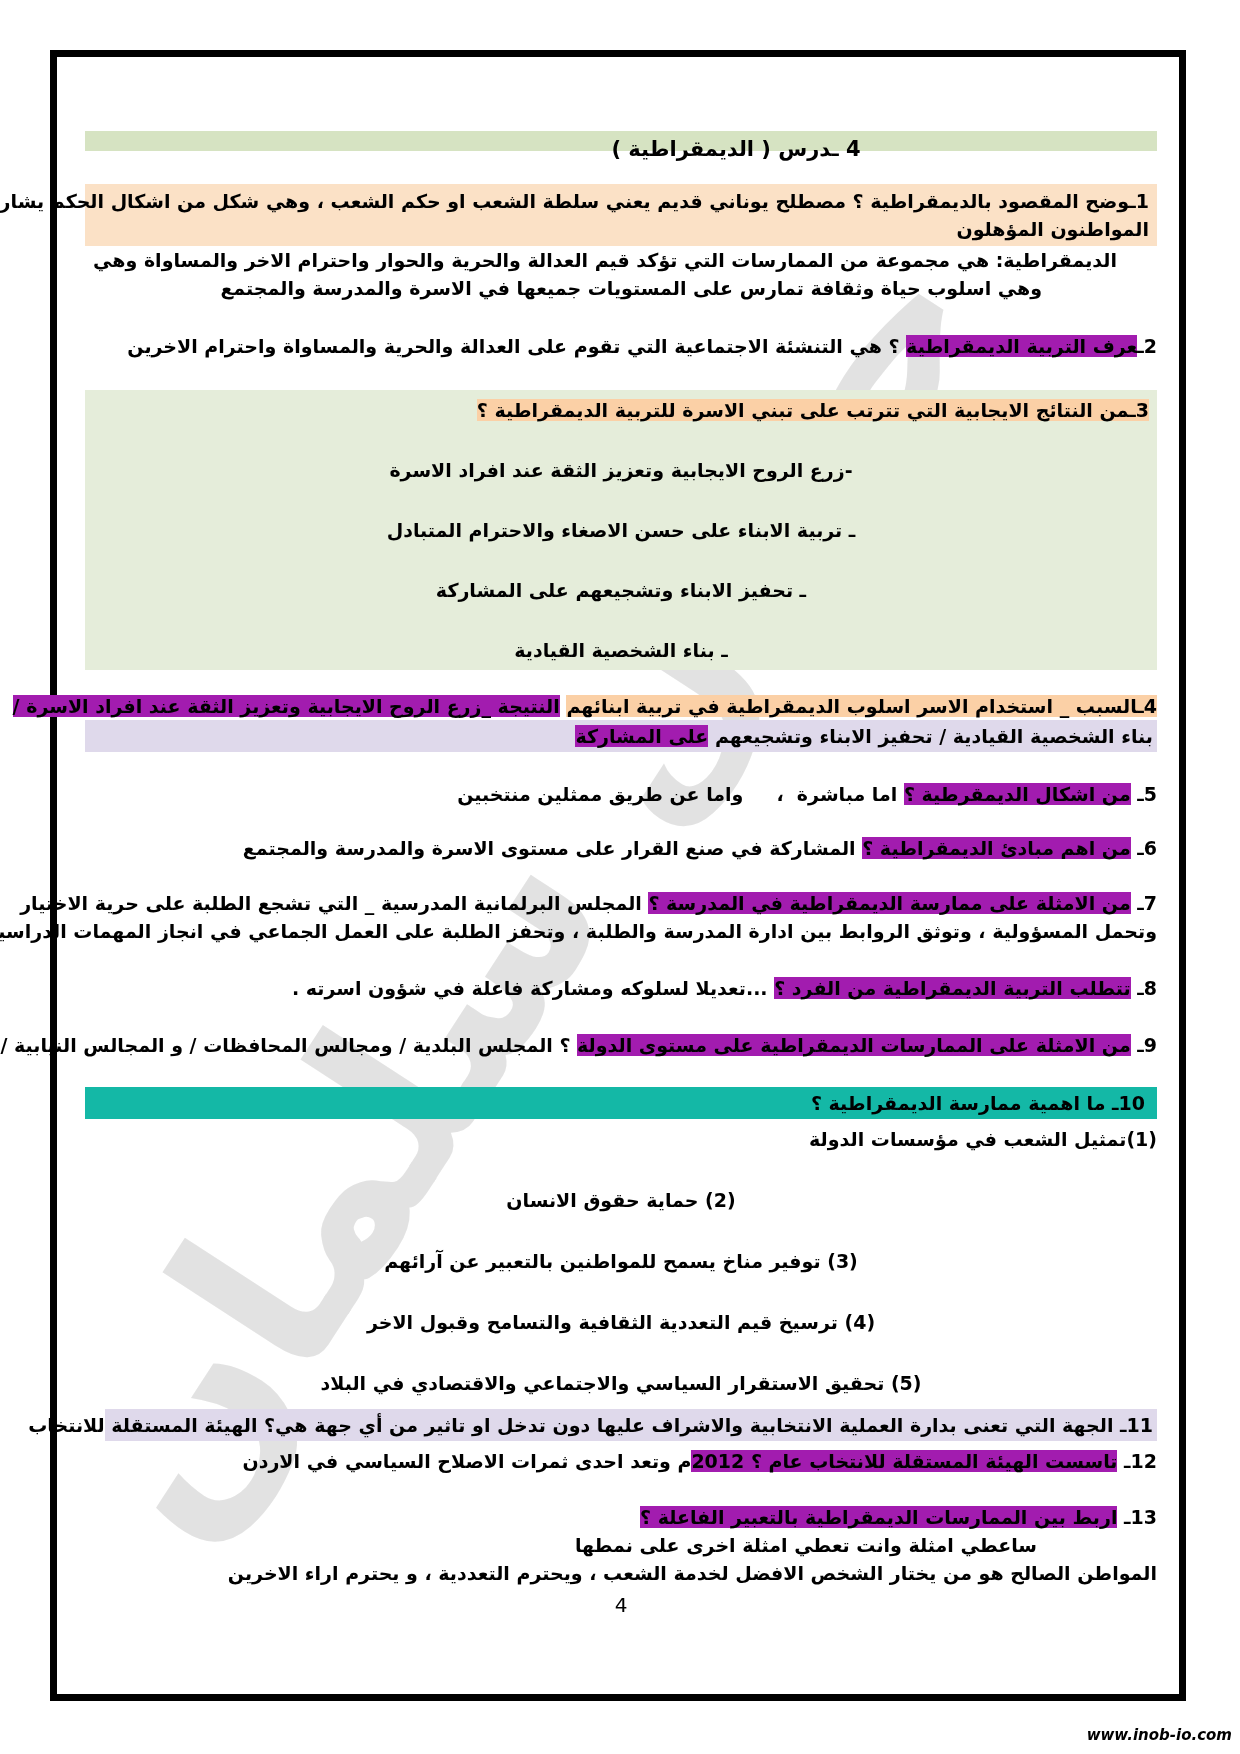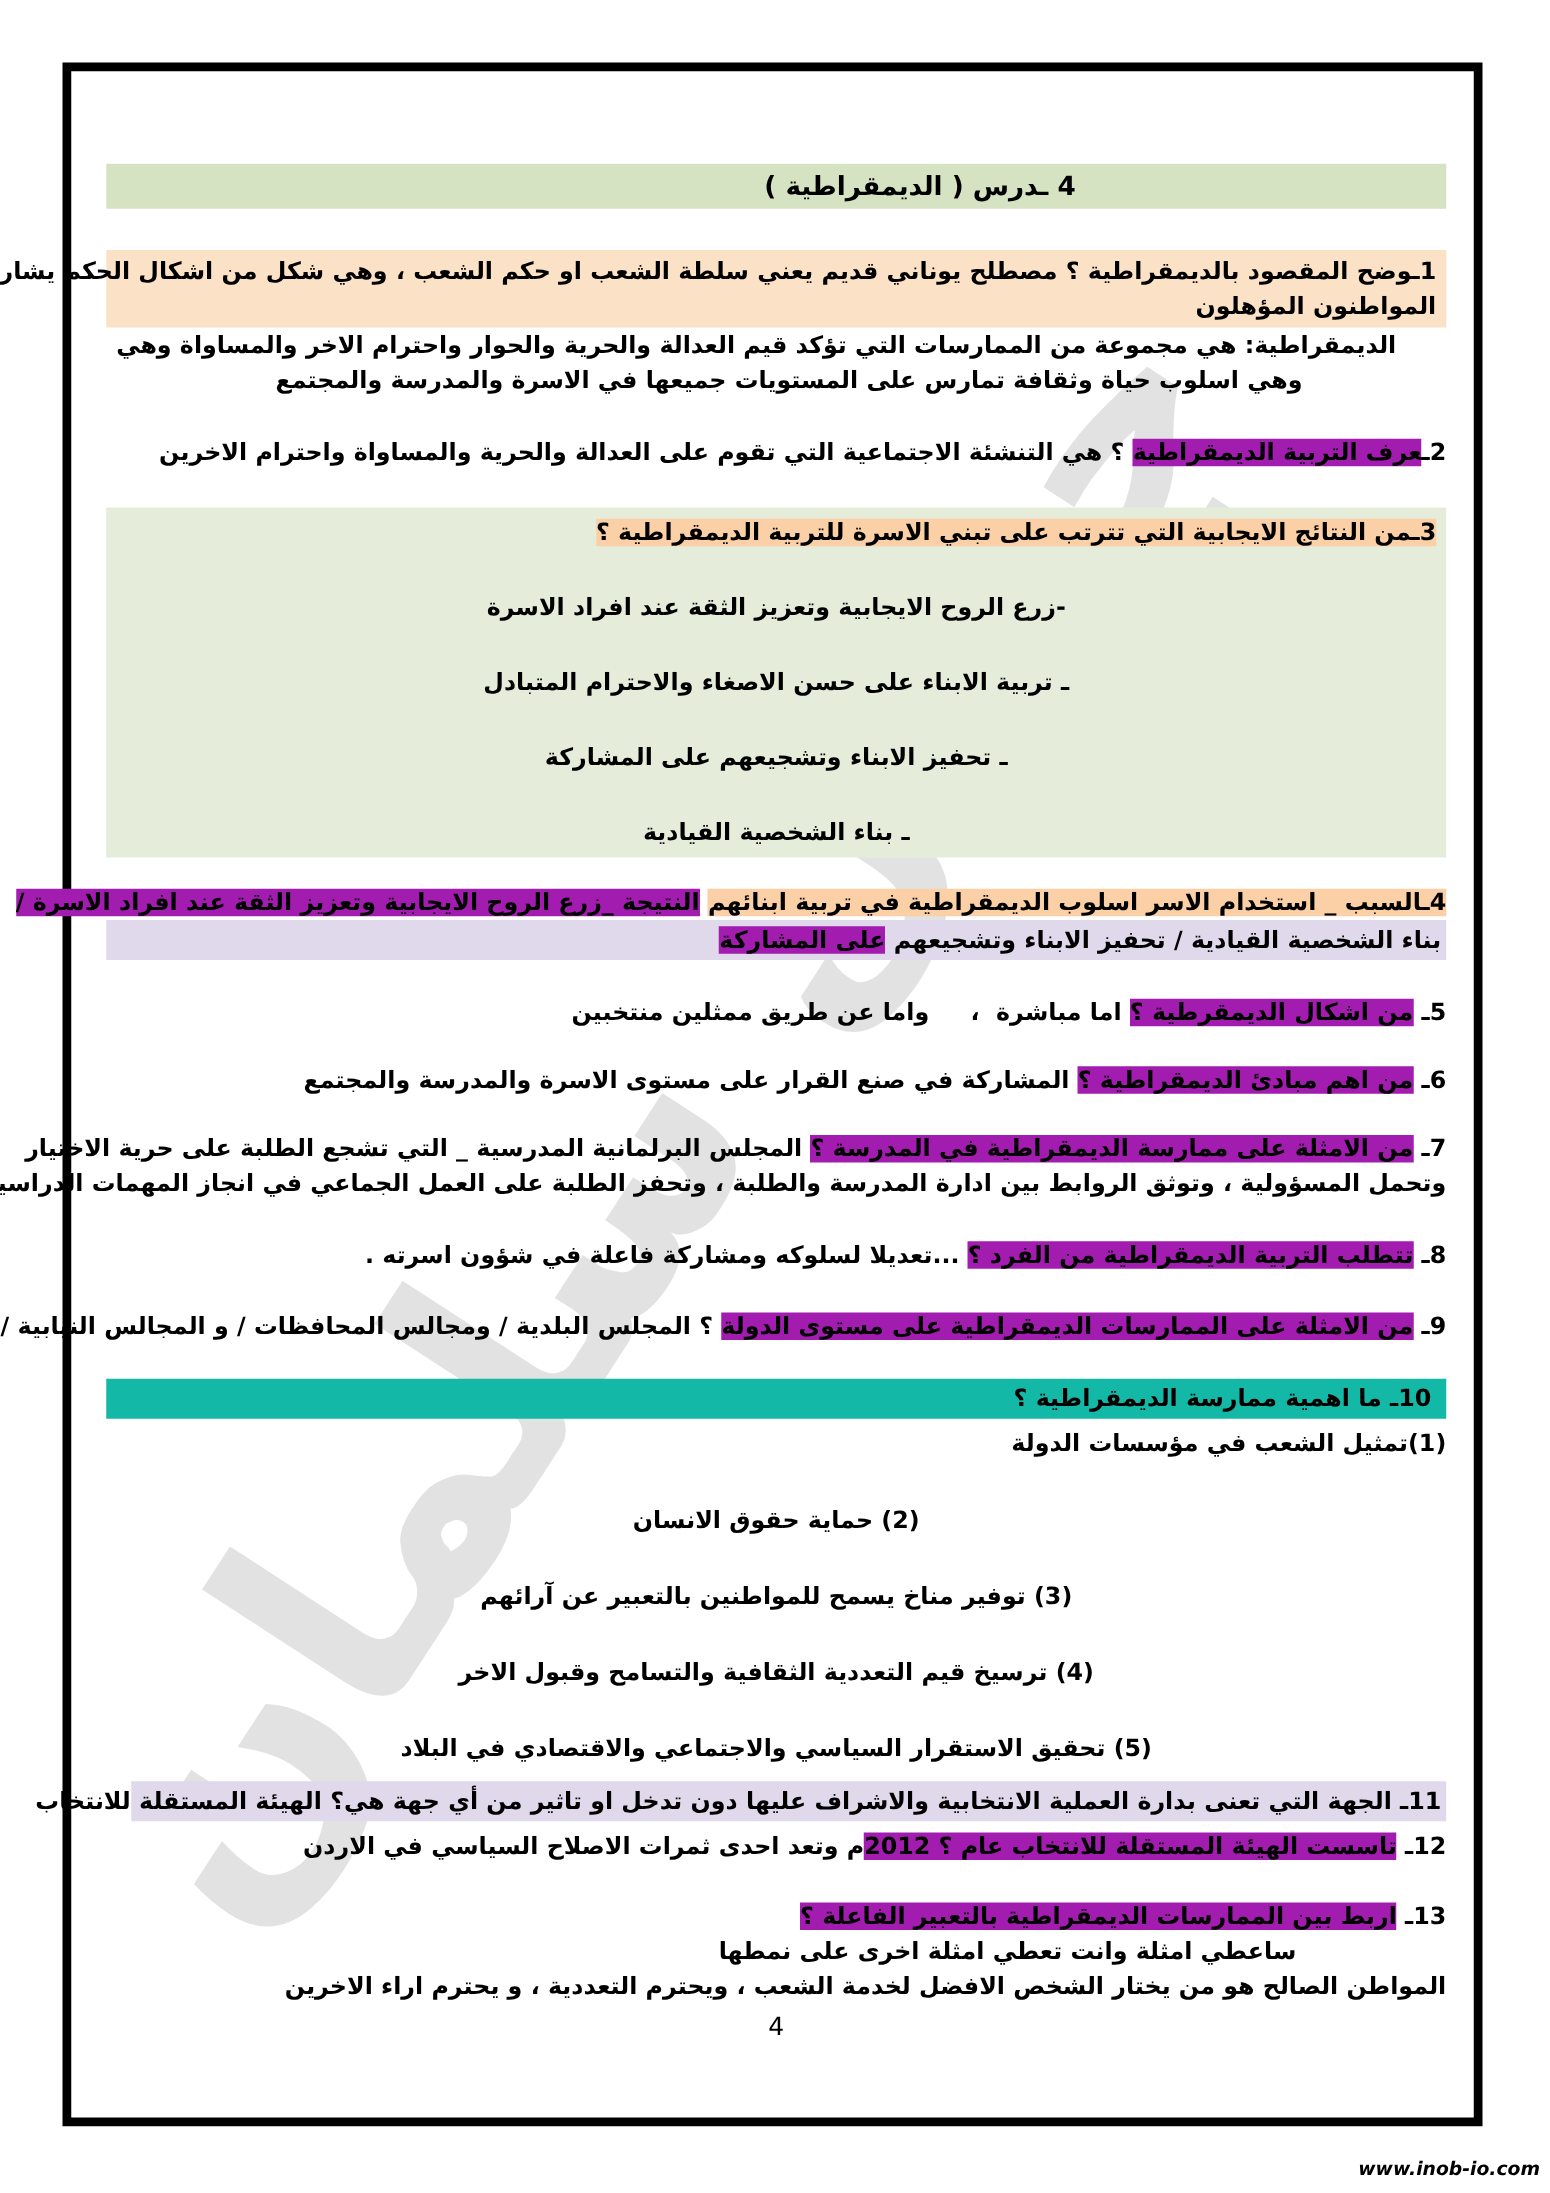--- a/index.html
+++ b/index.html
@@ -14,21 +14,21 @@
     font-size:235px;font-weight:bold;color:#dcdcdc;opacity:.8;
     white-space:nowrap;text-align:center;pointer-events:none;
   }
   
   .frame{
     position:absolute;left:50px;top:50px;width:1136px;height:1651px;
     box-sizing:border-box;border:7px solid #000;
     padding:0 22px 0 28px;z-index:2;background:transparent;
   }
   .banner{
-    margin-top:74px;background:#d6e3c2;height:36px;line-height:36px;
+    margin-top:74px;background:#d6e3c2;height:20px;line-height:36px;
     text-align:center;padding-left:230px;
     font-size:21px;font-weight:bold;
   }
   .ln{font-size:19px;font-weight:bold;line-height:28px;text-align:right;white-space:nowrap;}
   .seg{background:transparent;}
   .hl-g{background:#a21caf;}
   .hl-o{background:#fbd0a6;}
   .c{text-align:center;}
   .ind40{padding-right:40px;}
   .ind115{padding-right:115px;}

